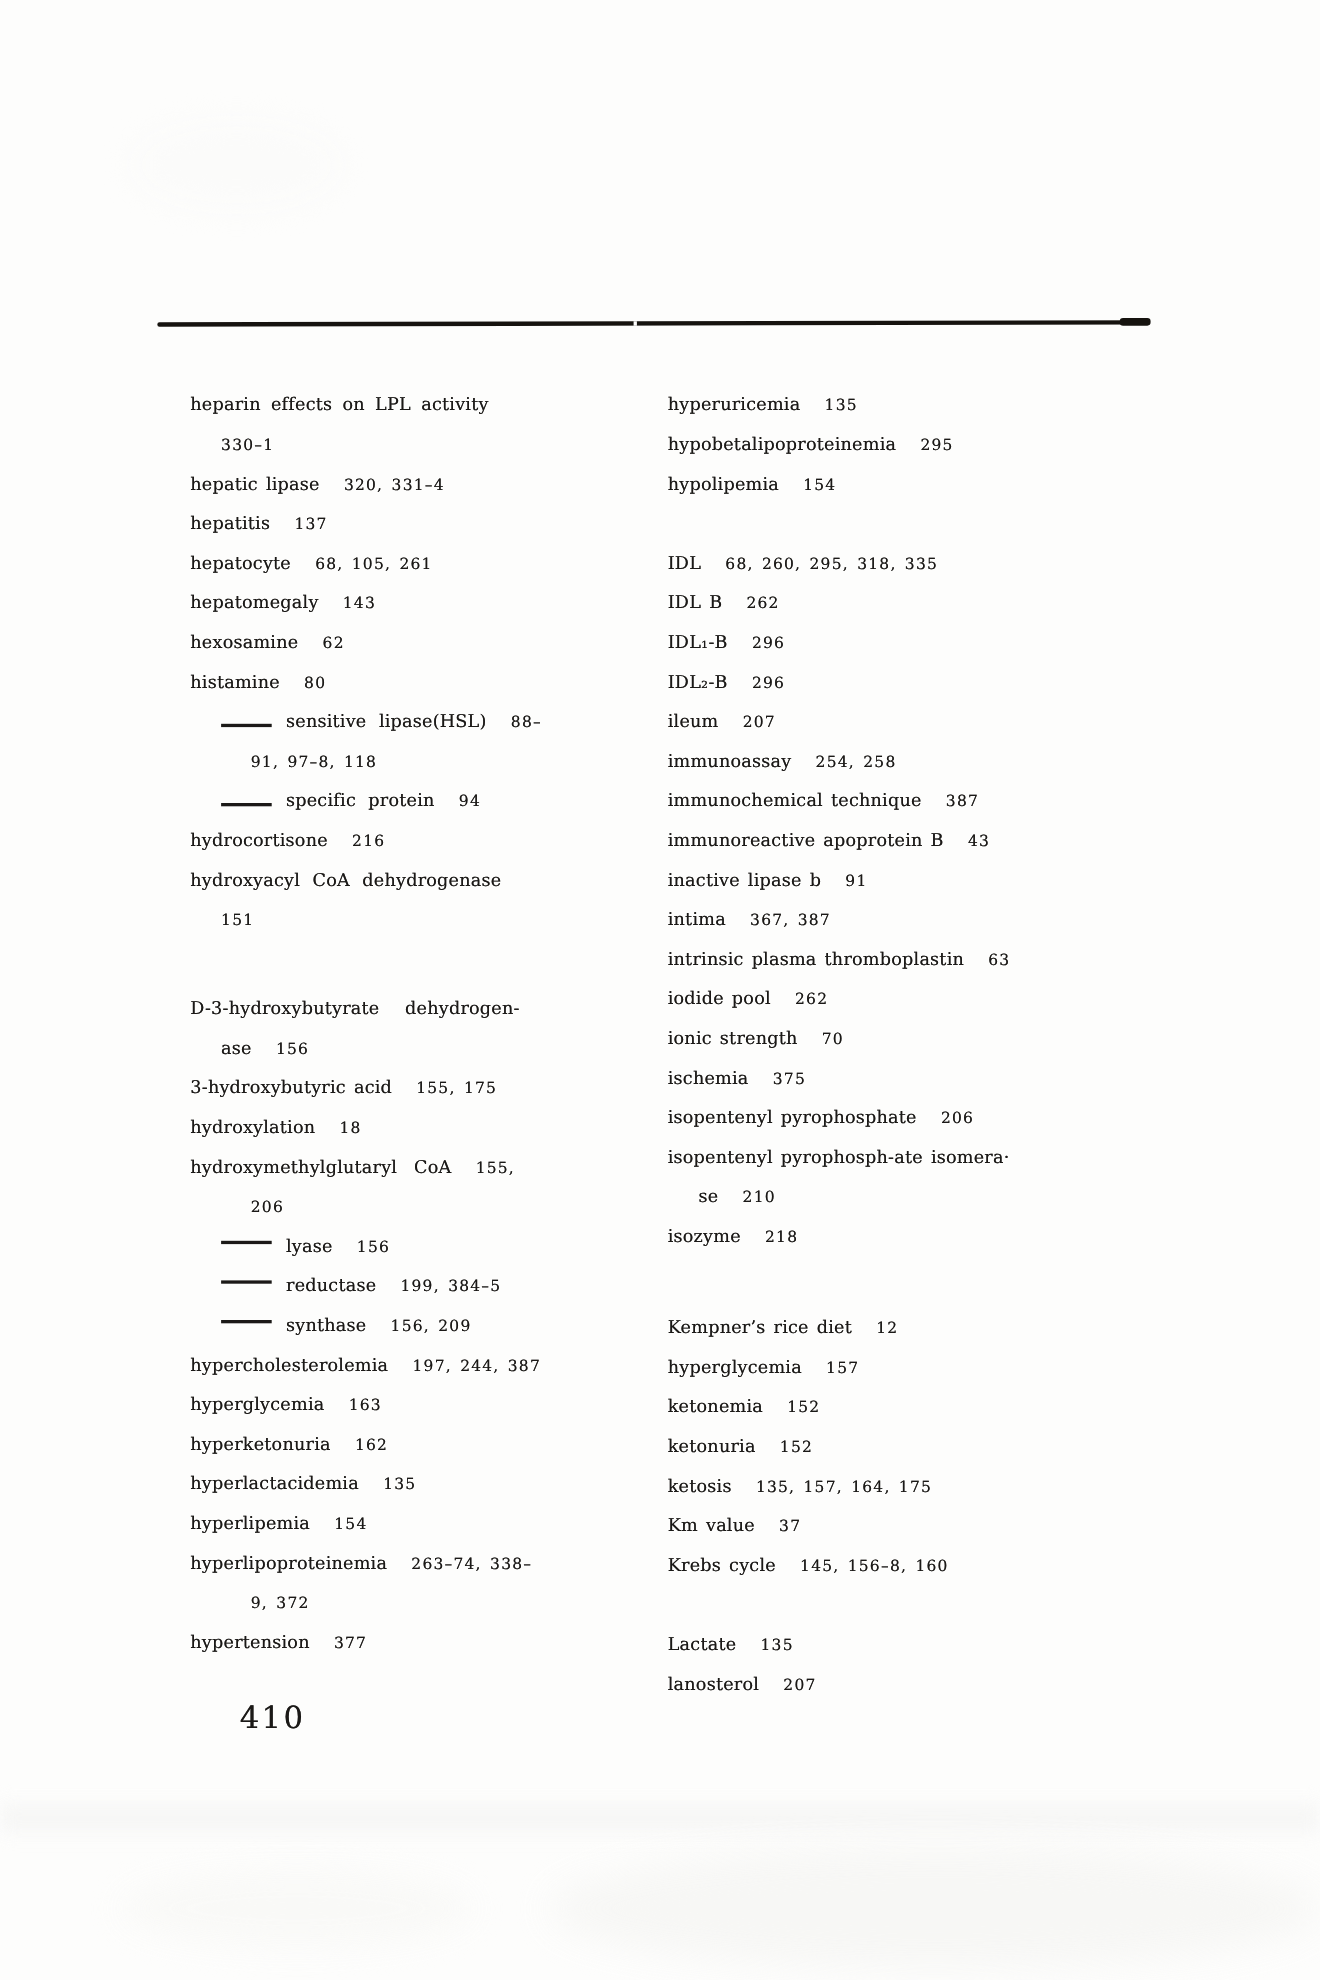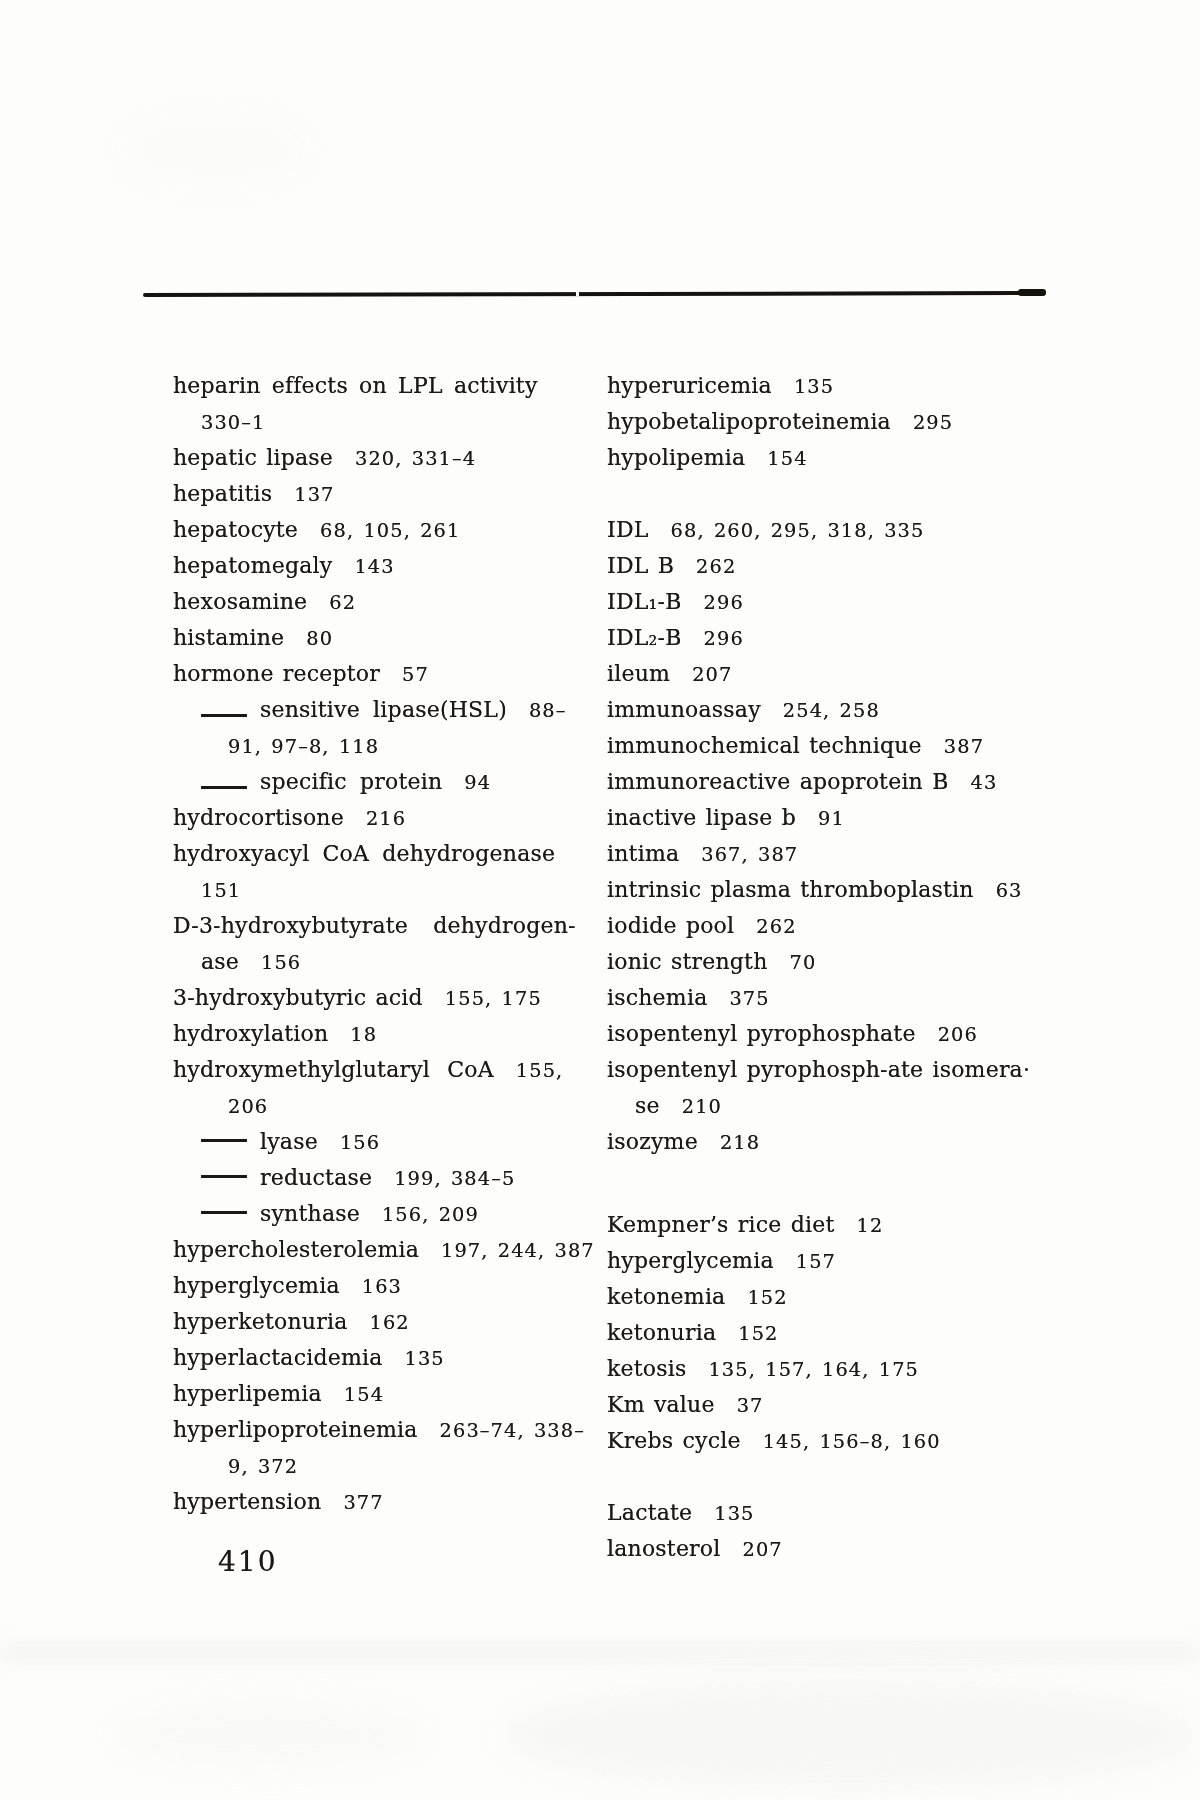--- a/index.html
+++ b/index.html
@@ -25,22 +25,22 @@
     background:#16130f;transform:rotate(-0.12deg);border-radius:2px;
   }
   .top-rule::before{ 
     content:"";position:absolute;left:433px;top:0;width:3px;height:4px;background:#fdfdfc;
   }
   .top-rule::after{ 
     content:"";position:absolute;right:-3px;top:-2px;width:28px;height:7px;background:#16130f;border-radius:3px;
   }
   
   .col{
-    position:absolute;top:368px;
-    font-size:22px;letter-spacing:0.2px;word-spacing:2px;
+    position:absolute;top:350px;
+    font-size:16px;letter-spacing:0.2px;word-spacing:2px;
     text-shadow:0 0 0.5px rgba(27,25,23,0.75);
   }
   .col.left{left:173px;width:410px;}
   .col.right{left:607px;width:445px;}
   .line{height:36px;line-height:36px;white-space:nowrap;}
   .line.spacer{height:36px;}
   .line.ind1{padding-left:28px;}
   .line.ind2{padding-left:55px;}
   .pages{margin-left:22px;font-size:0.88em;letter-spacing:1.1px;}
   .pages.nolead{margin-left:0;}
@@ -61,28 +61,27 @@
 
   <div class="col left" id="col-left">
       <div class="line" style="word-spacing: 4px;"><span class="term">heparin effects on LPL activity</span></div>
       <div class="line ind1"><span class="pages nolead">330–1</span></div>
       <div class="line"><span class="term">hepatic lipase</span><span class="pages">320, 331–4</span></div>
       <div class="line"><span class="term">hepatitis</span><span class="pages">137</span></div>
       <div class="line"><span class="term">hepatocyte</span><span class="pages">68, 105, 261</span></div>
       <div class="line"><span class="term">hepatomegaly</span><span class="pages">143</span></div>
       <div class="line"><span class="term">hexosamine</span><span class="pages">62</span></div>
       <div class="line"><span class="term">histamine</span><span class="pages">80</span></div>
-      <div class="line"><span class="term">hormone receptor</span><span class="pages">57</span></div>
       <div class="line ind1" style="word-spacing: 6px;"><span class="dash dash-low"></span><span class="term">sensitive lipase(HSL)</span><span class="pages">88–</span></div>
       <div class="line ind2"><span class="pages nolead">91, 97–8, 118</span></div>
       <div class="line ind1" style="word-spacing: 6px;"><span class="dash dash-low"></span><span class="term">specific protein</span><span class="pages">94</span></div>
       <div class="line"><span class="term">hydrocortisone</span><span class="pages">216</span></div>
       <div class="line" style="word-spacing: 6px;"><span class="term">hydroxyacyl CoA dehydrogenase</span></div>
       <div class="line ind1"><span class="pages nolead">151</span></div>
-      <div class="line" style="word-spacing: 18px;"><span class="term">D-3-hydroxybutyrate dehydrogen-</span></div>
+      <div class="line" style="word-spacing: 18px; margin-top: 45px;"><span class="term">D-3-hydroxybutyrate dehydrogen-</span></div>
       <div class="line ind1"><span class="term">ase</span><span class="pages">156</span></div>
       <div class="line"><span class="term">3-hydroxybutyric acid</span><span class="pages">155, 175</span></div>
       <div class="line"><span class="term">hydroxylation</span><span class="pages">18</span></div>
       <div class="line" style="word-spacing: 10px;"><span class="term">hydroxymethylglutaryl CoA</span><span class="pages">155,</span></div>
       <div class="line ind2"><span class="pages nolead">206</span></div>
       <div class="line ind1"><span class="dash dash-em"></span><span class="term">lyase</span><span class="pages">156</span></div>
       <div class="line ind1"><span class="dash dash-em"></span><span class="term">reductase</span><span class="pages">199, 384–5</span></div>
       <div class="line ind1"><span class="dash dash-em"></span><span class="term">synthase</span><span class="pages">156, 209</span></div>
       <div class="line"><span class="term">hypercholesterolemia</span><span class="pages">197, 244, 387</span></div>
       <div class="line"><span class="term">hyperglycemia</span><span class="pages">163</span></div>

